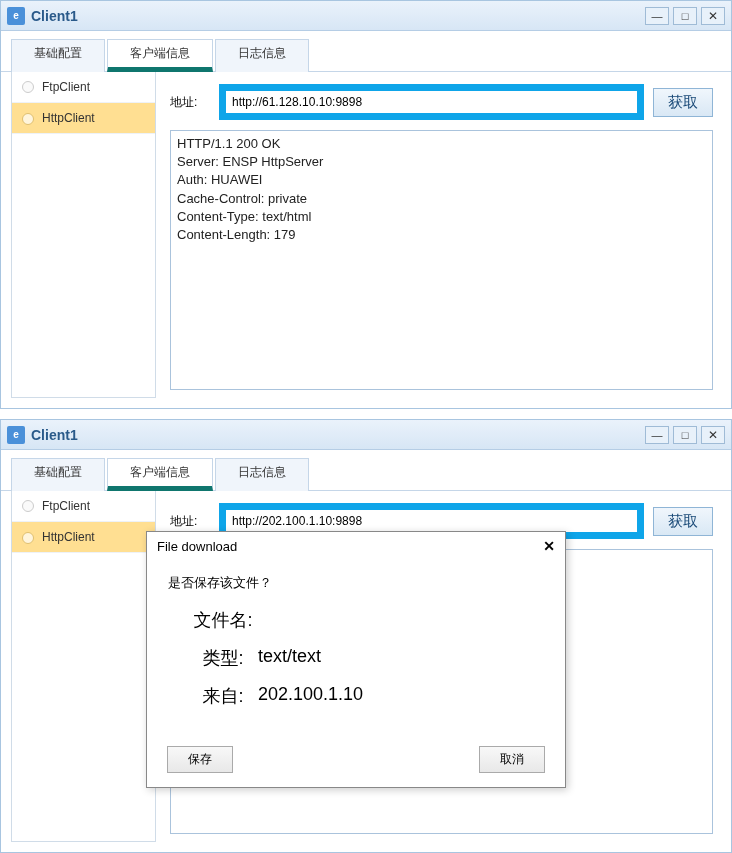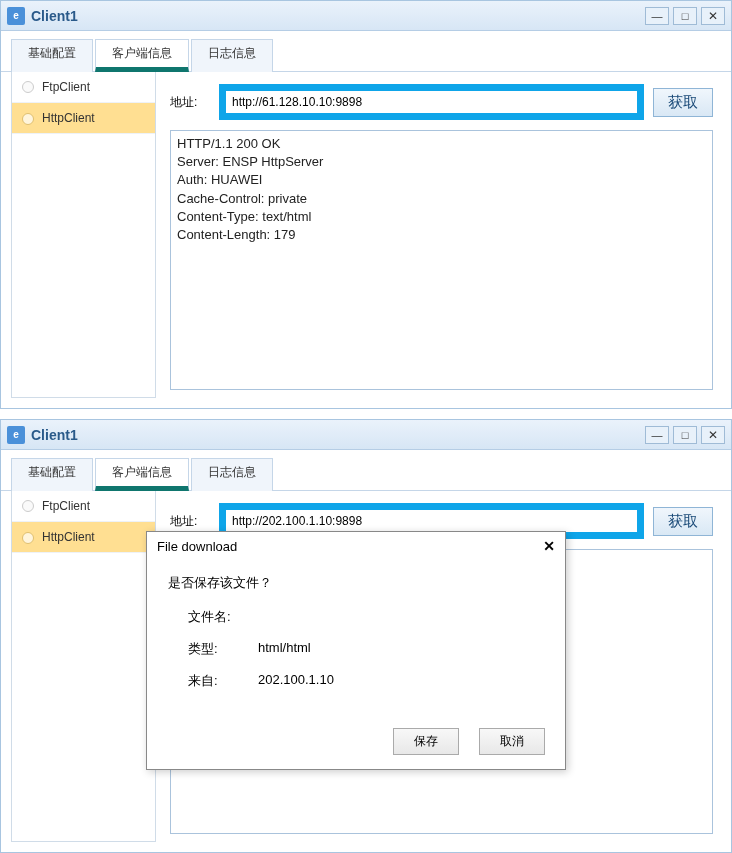--- a/index.html
+++ b/index.html
@@ -55,21 +55,21 @@
       color: #333;
       cursor: pointer;
     }
     .win-btn.close { font-size: 12px; }
     .tabs-row {
       display: flex;
       padding: 8px 10px 0 10px;
       gap: 2px;
     }
     .tab {
-      padding: 5px 16px;
+      padding: 5px 22px;
       border: 1px solid #c5d6e8;
       background: #f0f5fb;
       color: #333;
       font-size: 12px;
       cursor: pointer;
       border-bottom: none;
     }
     .tab.active {
       background: #fff;
       border-bottom: 5px solid #0f766e;
@@ -180,26 +180,27 @@
       padding: 14px 20px 16px 21px;
     }
     .dialog-prompt {
       margin-bottom: 16px;
       font-size: 13px;
     }
     .dialog-row {
       display: flex;
       margin-bottom: 14px;
       padding-left: 20px;
-      font-size: 13px;
+      font-size: 18px;
+      text-align: center;
     }
     .dialog-row .lbl { width: 70px; }
     .dialog-btns {
       display: flex;
-      justify-content: flex-end;
+      justify-content: space-between;
       gap: 20px;
       padding: 8px 20px 14px;
     }
     .dialog-btn {
       width: 66px;
       padding: 4px 0;
       background: linear-gradient(to bottom, #f8f8f8, #e8e8e8);
       border: 1px solid #aaa;
       cursor: pointer;
       font-size: 12px;
@@ -299,21 +300,21 @@
           <span class="dialog-close">✕</span>
         </div>
         <div class="dialog-body">
           <div class="dialog-prompt">是否保存该文件？</div>
           <div class="dialog-row">
             <span class="lbl">文件名:</span>
             <span></span>
           </div>
           <div class="dialog-row">
             <span class="lbl">类型:</span>
-            <span>html/html</span>
+            <span>text/text</span>
           </div>
           <div class="dialog-row">
             <span class="lbl">来自:</span>
             <span>202.100.1.10</span>
           </div>
         </div>
         <div class="dialog-btns">
           <button class="dialog-btn">保存</button>
           <button class="dialog-btn">取消</button>
         </div>

